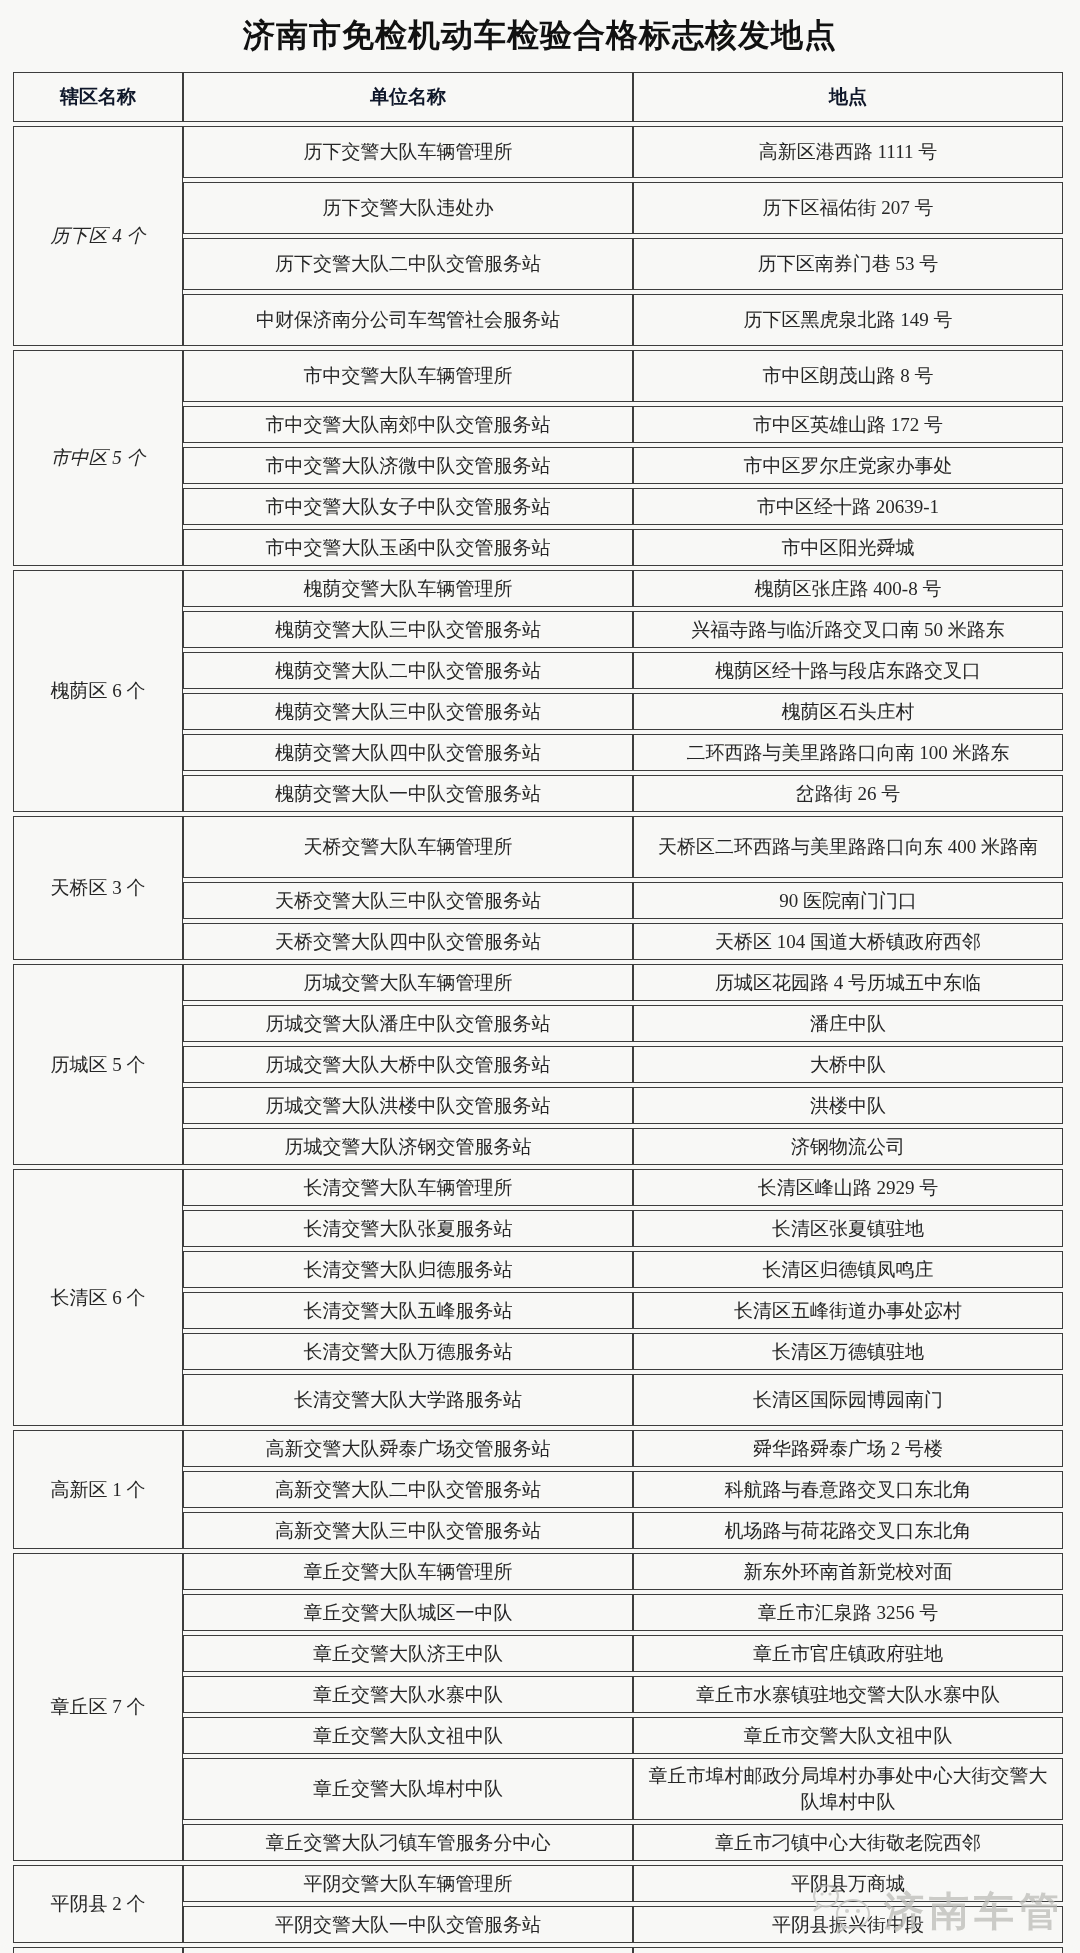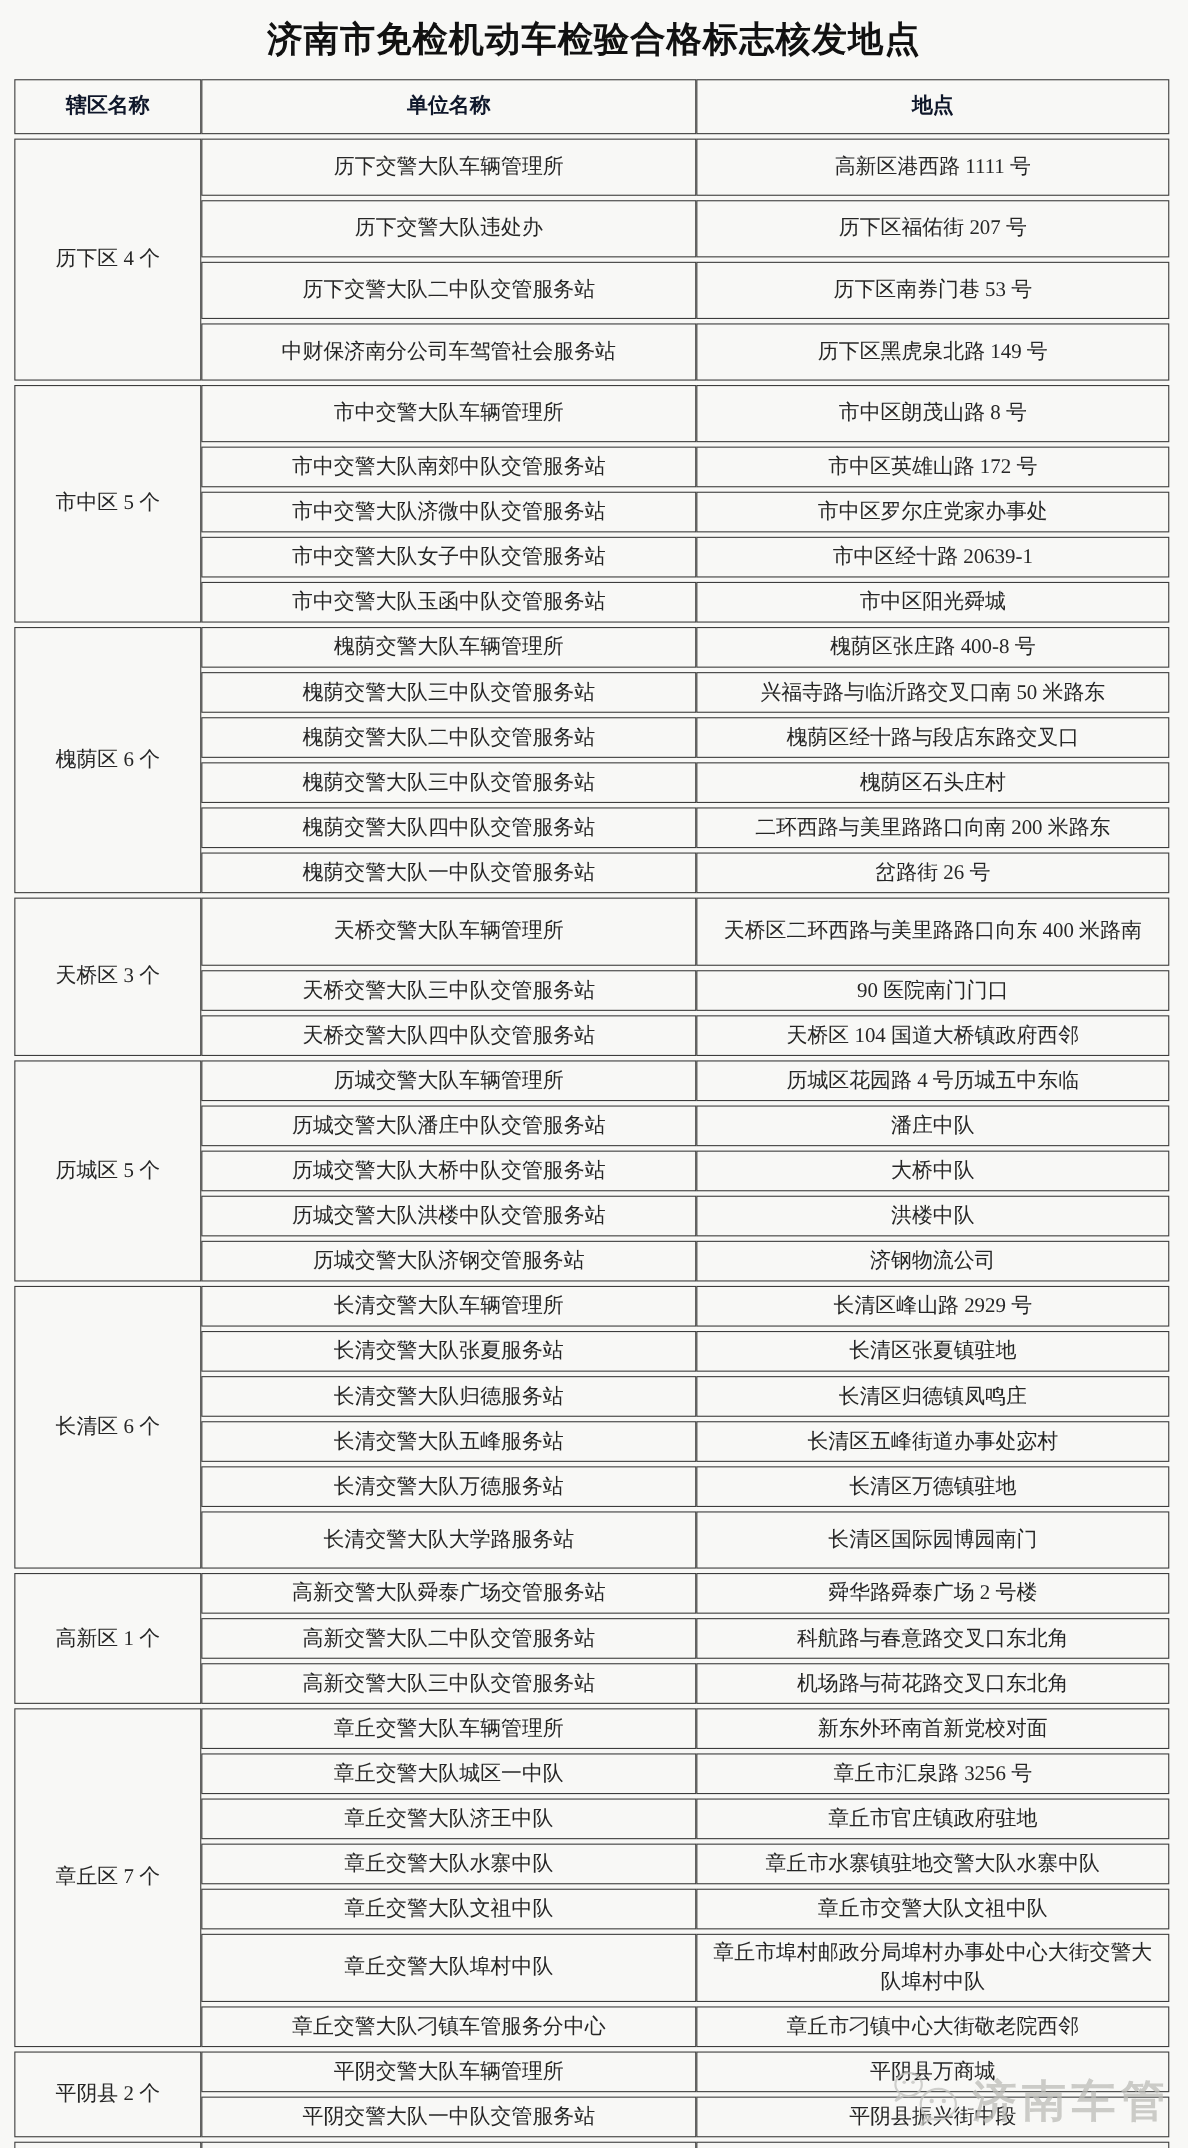--- a/index.html
+++ b/index.html
@@ -43,21 +43,21 @@
   }
   tr.h-xl td{height:46px;margin-left:36px;}
   tr.h-md td{height:31px;}
   tr.h-lg td{height:46px;}
   tr.h-2l td{height:56px;}
   td.district{
     vertical-align:top;
     padding-top:5px;
     font-size:19px;
   }
-  td.district.d-pt-lg{}
+  td.district.d-pt-lg{font-style:italic;}
   .watermark{
     position:absolute;
     right:16px;
     bottom:12px;
     display:flex;
     align-items:center;
     gap:2px;
     opacity:0.75;
     z-index:3;
     pointer-events:none;
@@ -139,21 +139,21 @@
   <tr class="h-md">
     <td>槐荫交警大队二中队交管服务站</td>
     <td>槐荫区经十路与段店东路交叉口</td>
   </tr>
   <tr class="h-md">
     <td>槐荫交警大队三中队交管服务站</td>
     <td>槐荫区石头庄村</td>
   </tr>
   <tr class="h-md">
     <td>槐荫交警大队四中队交管服务站</td>
-    <td>二环西路与美里路路口向南 200 米路东</td>
+    <td>二环西路与美里路路口向南 100 米路东</td>
   </tr>
   <tr class="h-md">
     <td>槐荫交警大队一中队交管服务站</td>
     <td>岔路街 26 号</td>
   </tr>
 
   <tr class="h-2l">
     <td class="district" rowspan="3">天桥区 3 个</td>
     <td>天桥交警大队车辆管理所</td>
     <td>天桥区二环西路与美里路路口向东 400 米路南</td>

